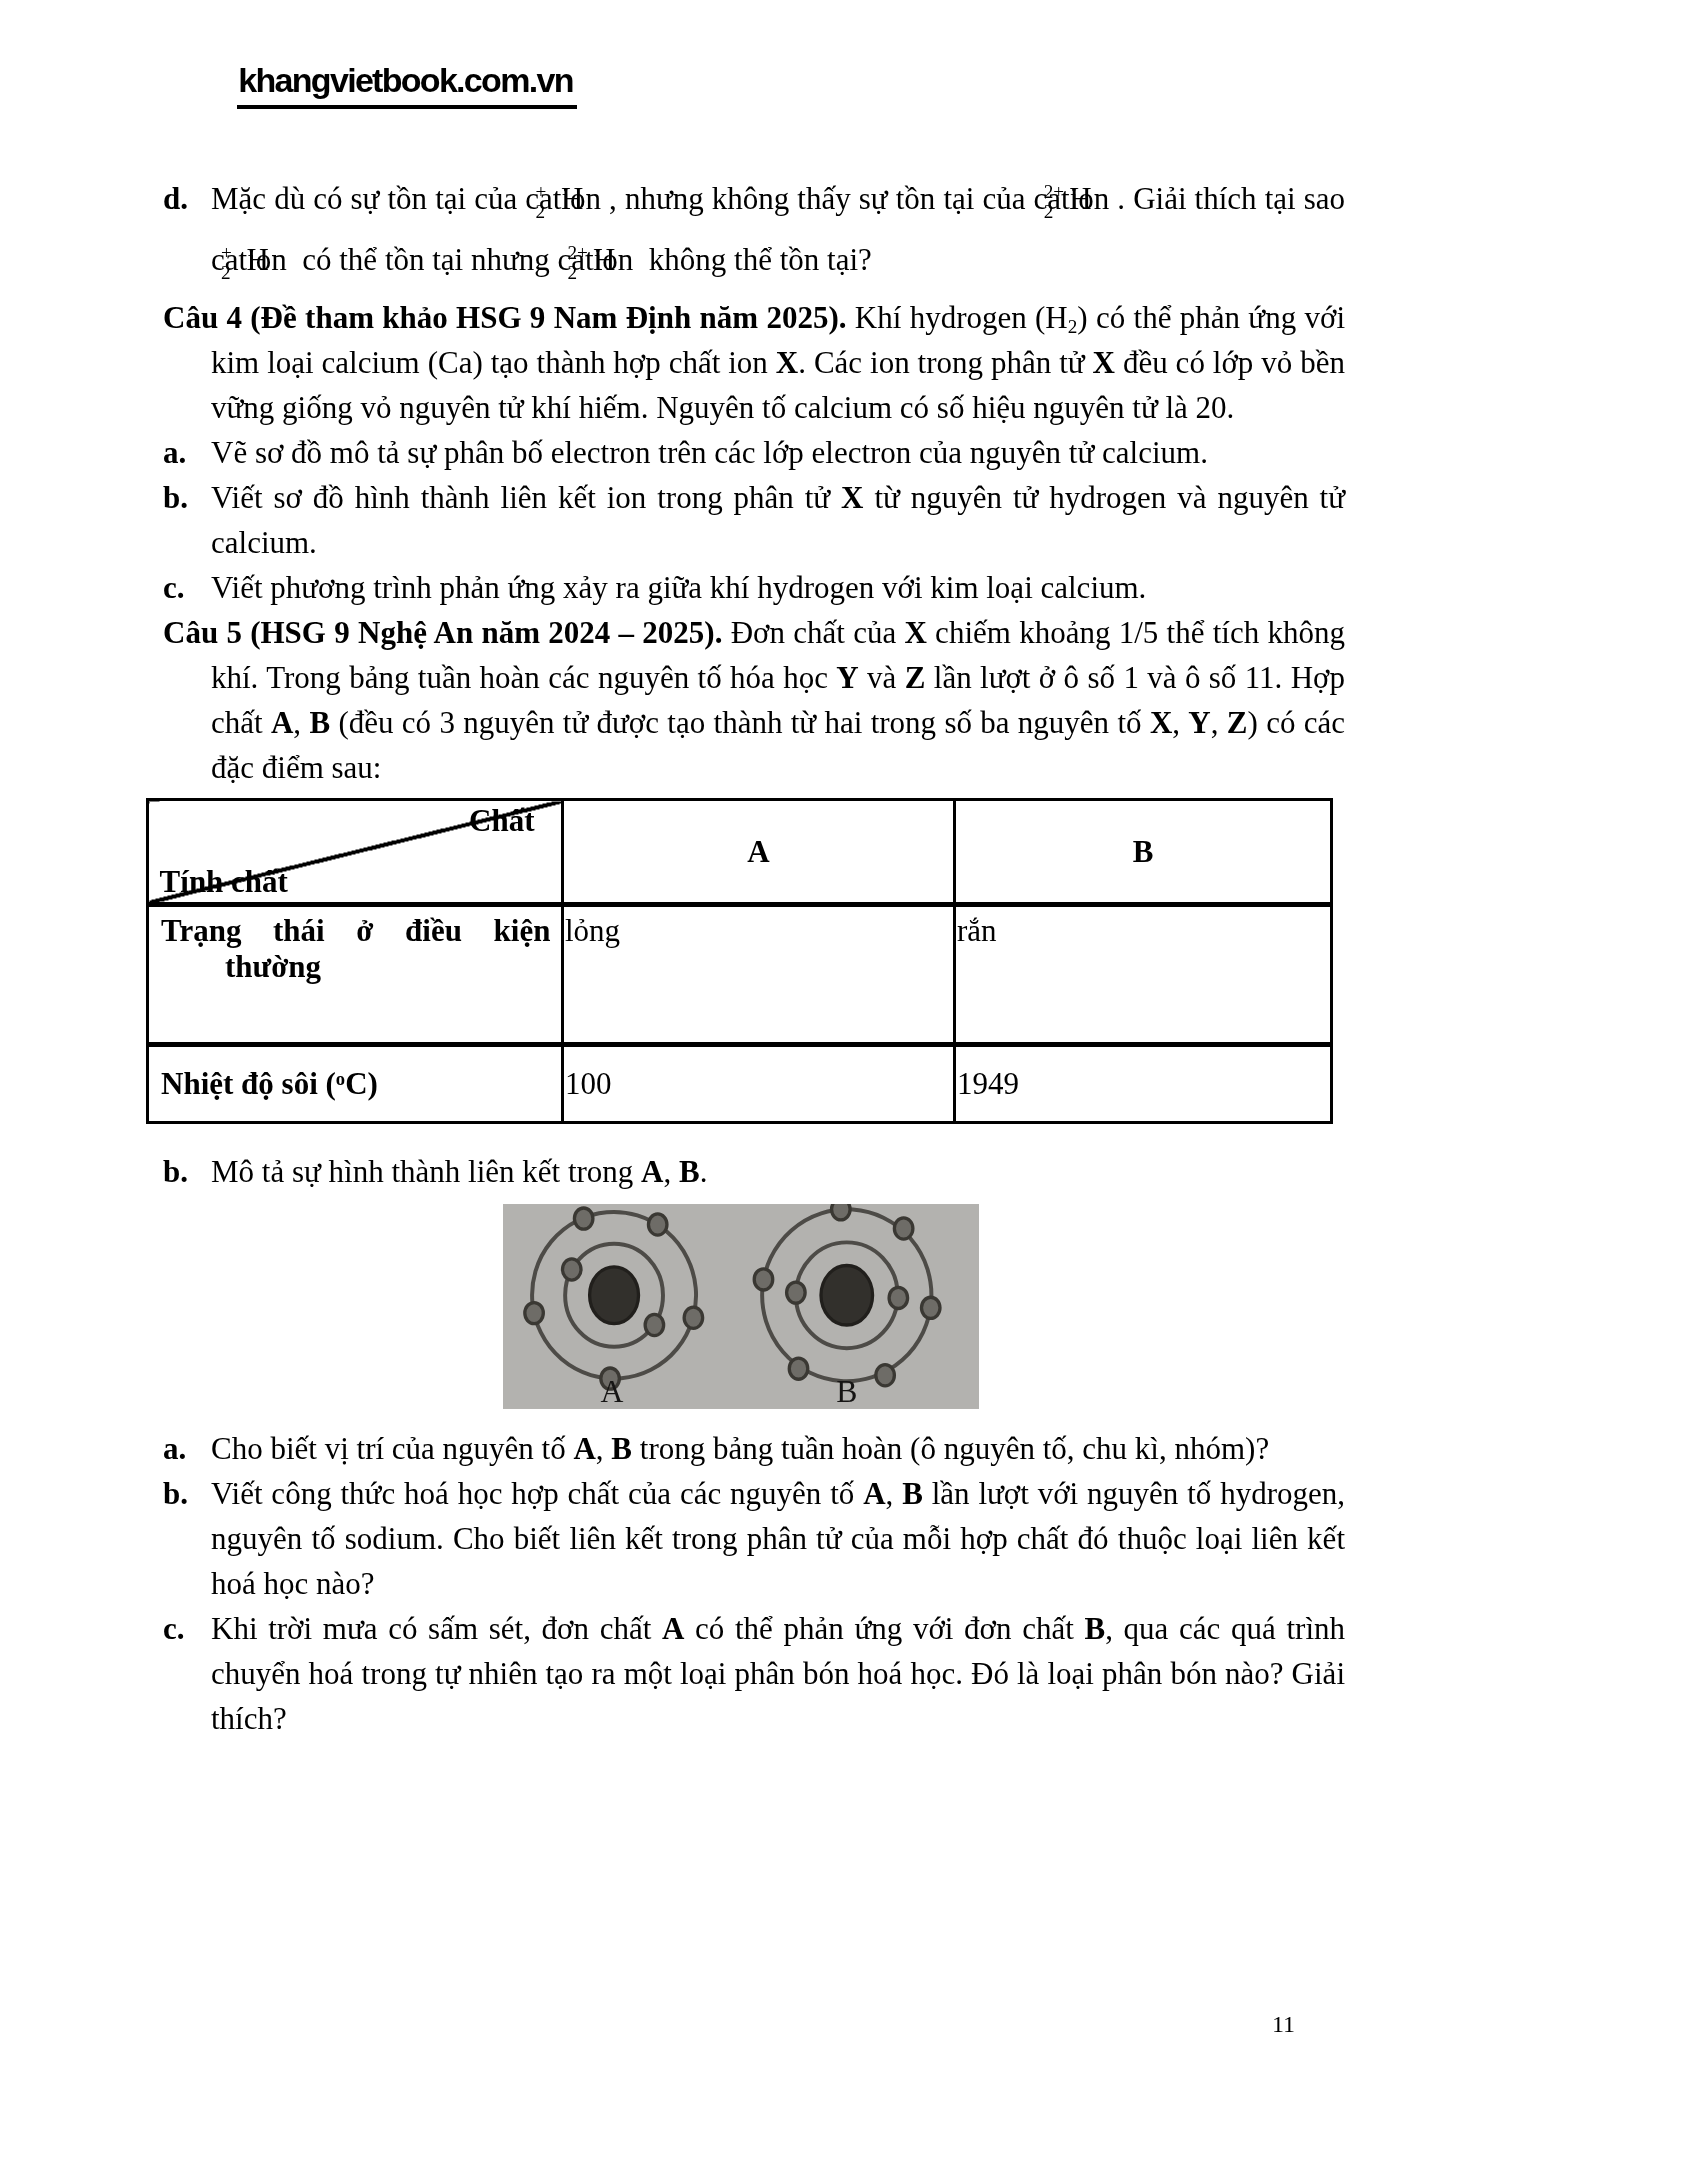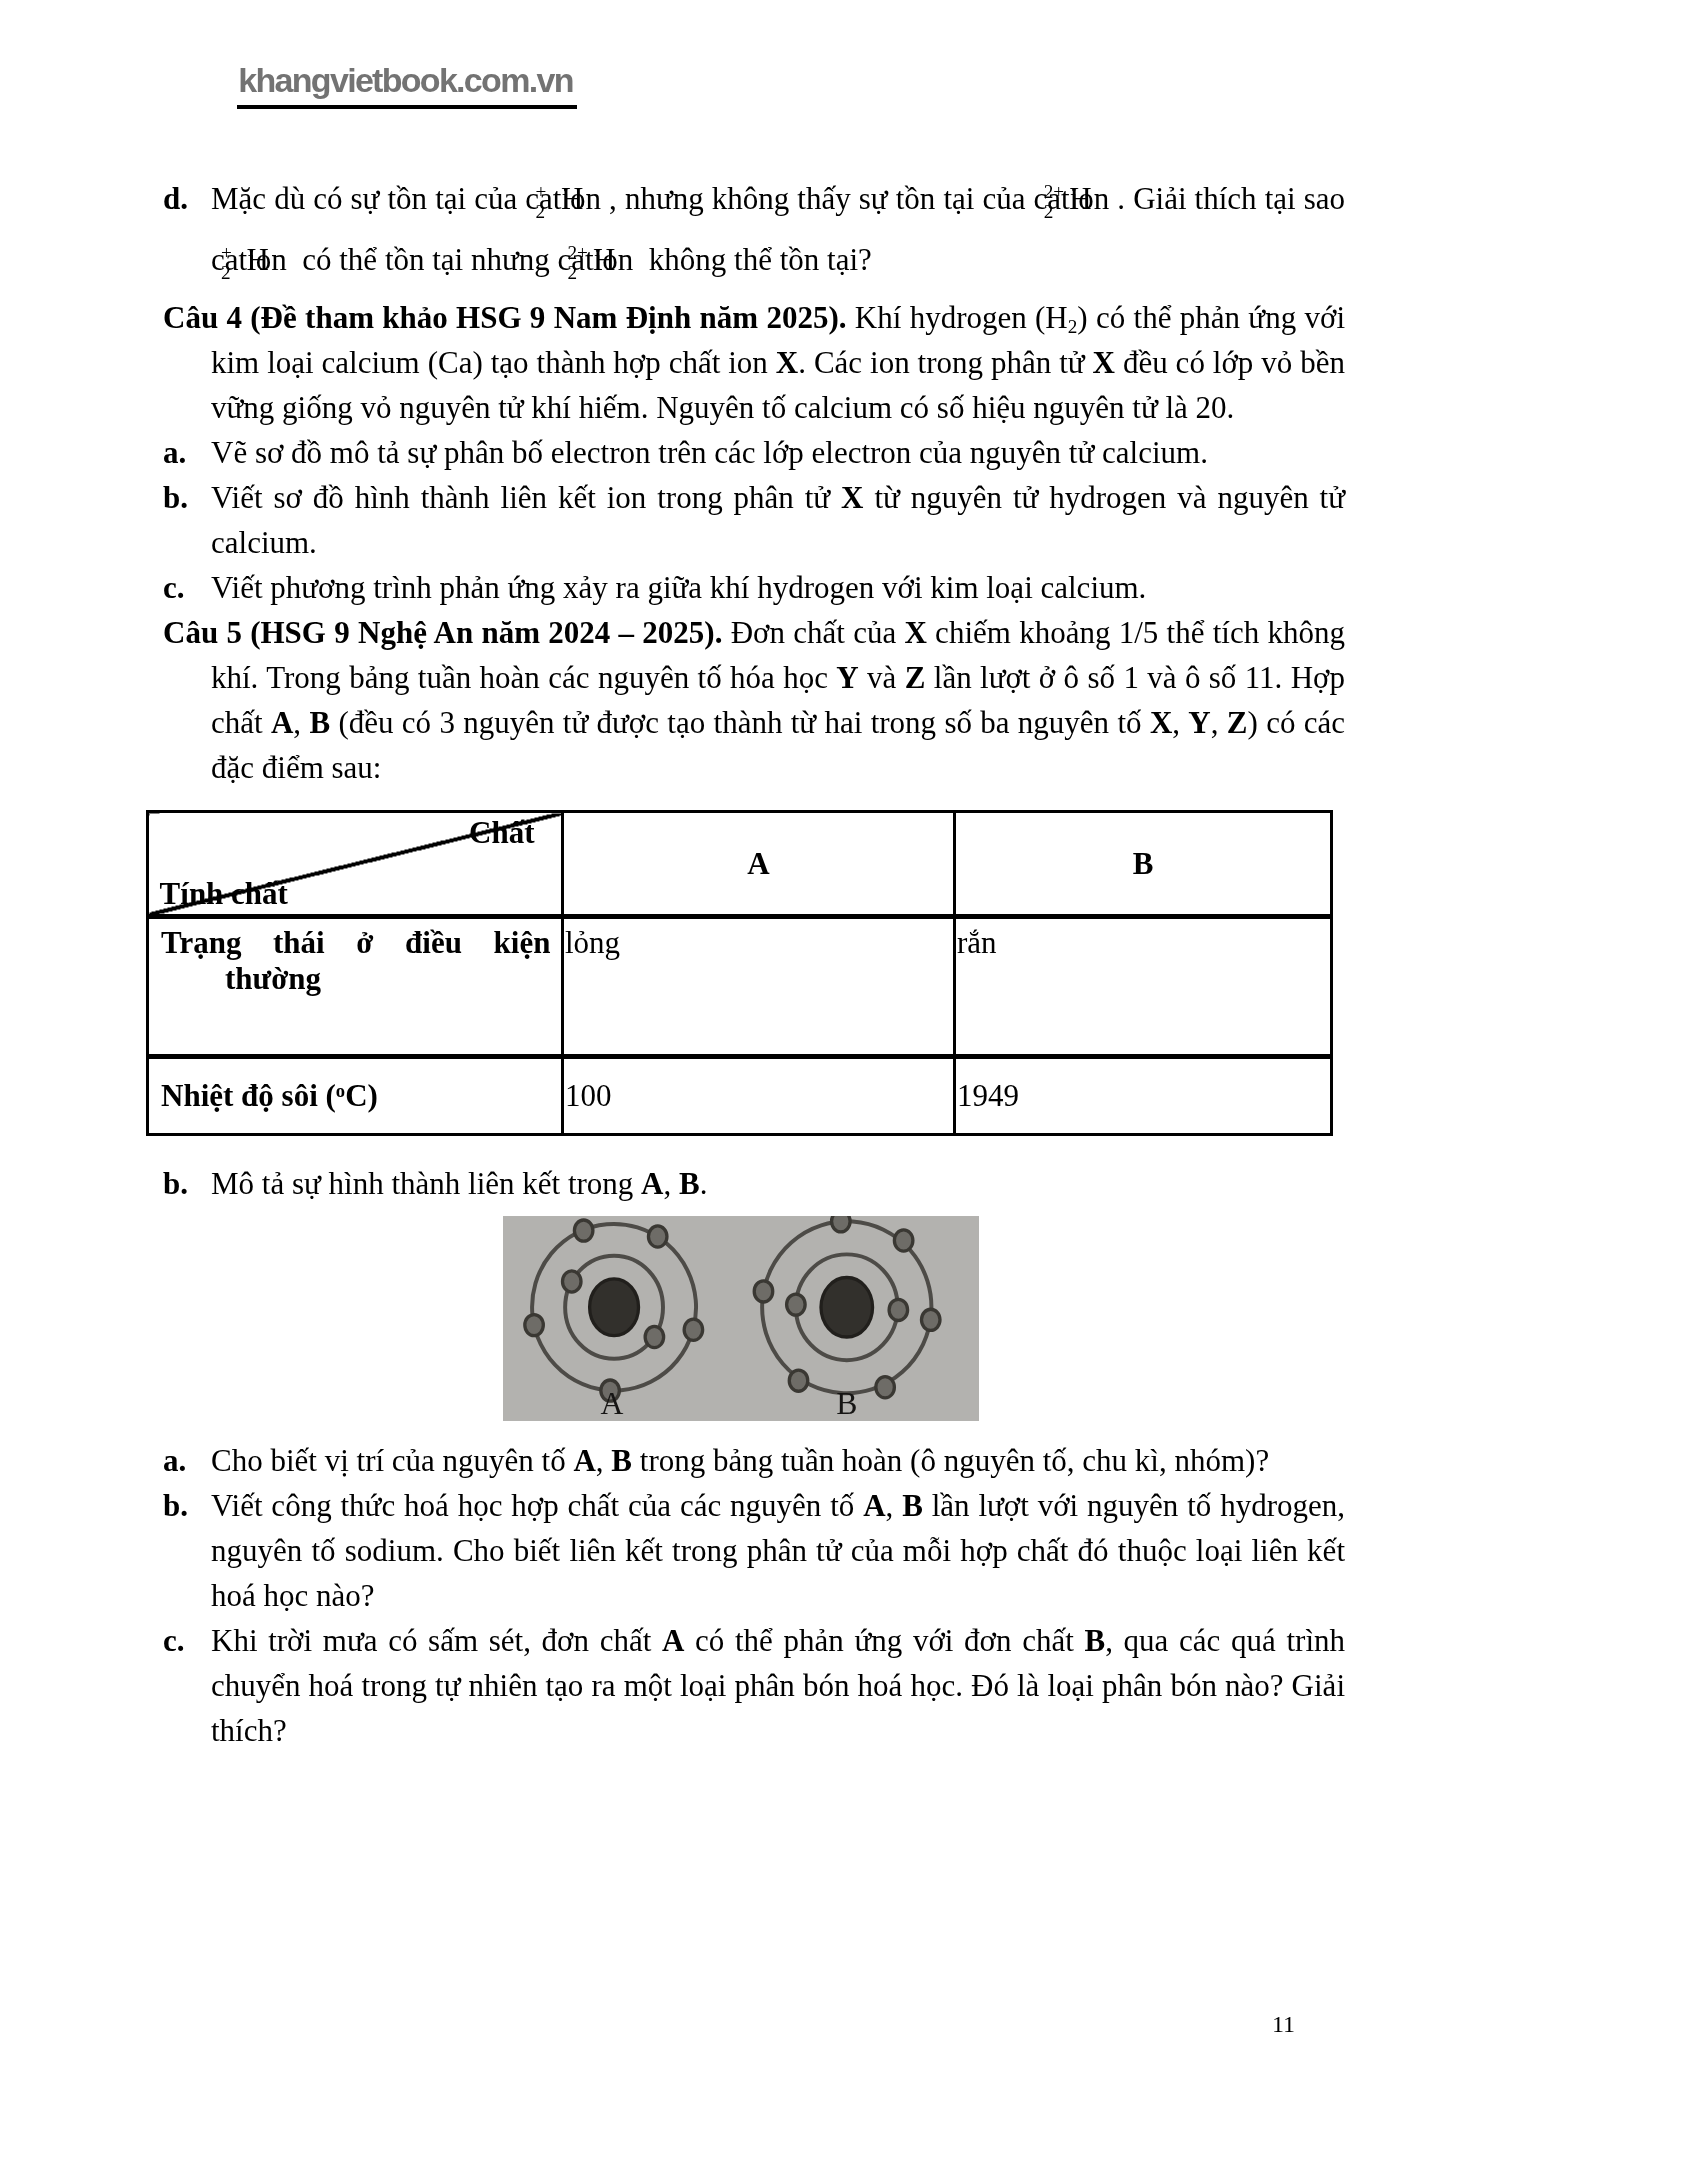--- a/index.html
+++ b/index.html
@@ -12,21 +12,21 @@
     color:#000;
     overflow:hidden;
   }
   
   .site-header { position:absolute; left:237px; top:61px; }
   .site-header .url {
     font-family:"Liberation Sans", sans-serif;
     font-weight:bold;
     font-size:34px;
     letter-spacing:-1.7px;
-    color:#737373;
+    color:#000000;
     border-bottom:4px solid #000;
     padding:0 4px 5.3px 1.3px;
     display:inline-block;
   }
   
   .content { position:absolute; left:146px; top:168px; width:1199px; }
   p { margin:0; text-align:justify; line-height:45px; }
   .hang { padding-left:48px; text-indent:-48px;margin-left:17px; }
   .indent { padding-left:48px; }
   .marker { display:inline-block; width:48px; text-indent:0; font-weight:bold; }
@@ -38,21 +38,21 @@
   .fm .ss {
     display:inline-block; vertical-align:-0.46em;
     font-size:0.62em; line-height:1.02; text-align:left;
   }
   .fm .ss span { display:block; }
   .sb { font-size:0.62em; vertical-align:-0.28em; line-height:0; }
   .sp { font-size:0.6em; vertical-align:0.5em; line-height:0; }
   
   table.qtable {
     border-collapse:collapse; table-layout:fixed;
-    width:1184px; margin:20px 0 25px 0;
+    width:1184px; margin:8px 0 25px 0;
   }
   .qtable td { border:3.3px solid #000; vertical-align:top; }
   .qtable tr.hdr td { height:99px; border-bottom:5.3px solid #000; vertical-align:middle; }
   .qtable tr.r1 td { height:124px; border-bottom:5.3px solid #000; }
   .qtable tr.r2 td { height:64px; vertical-align:middle; }
   .corner {
     position:relative;
     background-image:linear-gradient(to bottom right,
       transparent calc(50% - 2px), #000 calc(50% - 2px),
       #000 calc(50% + 2px), transparent calc(50% + 2px));

